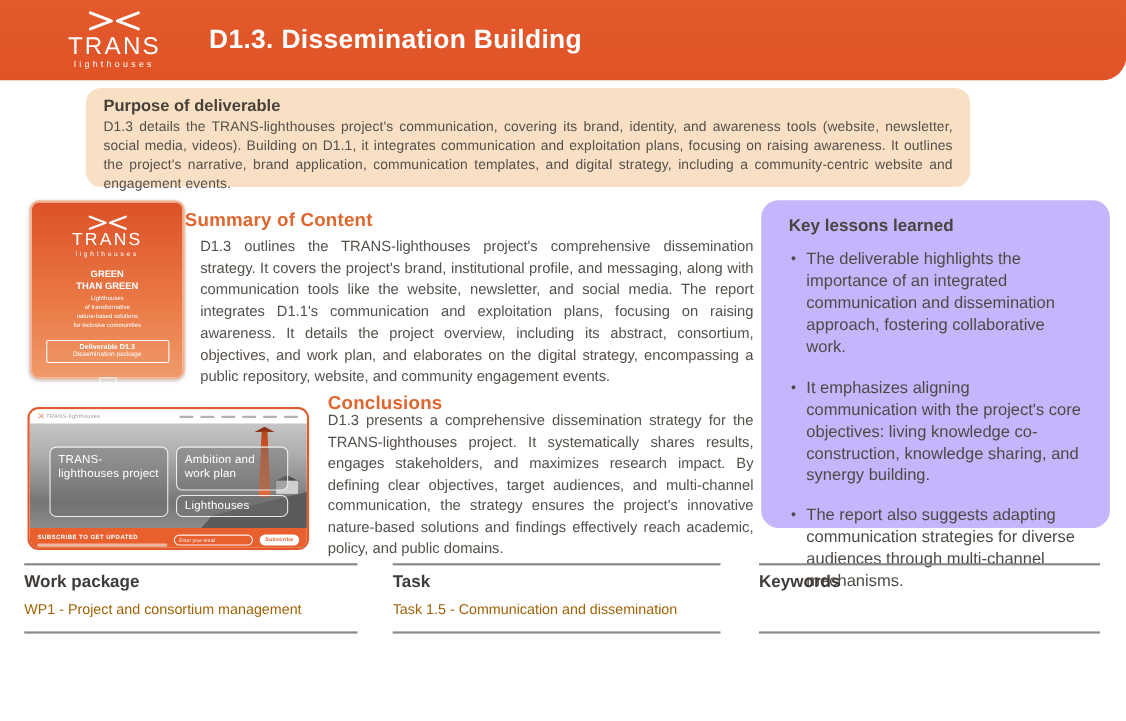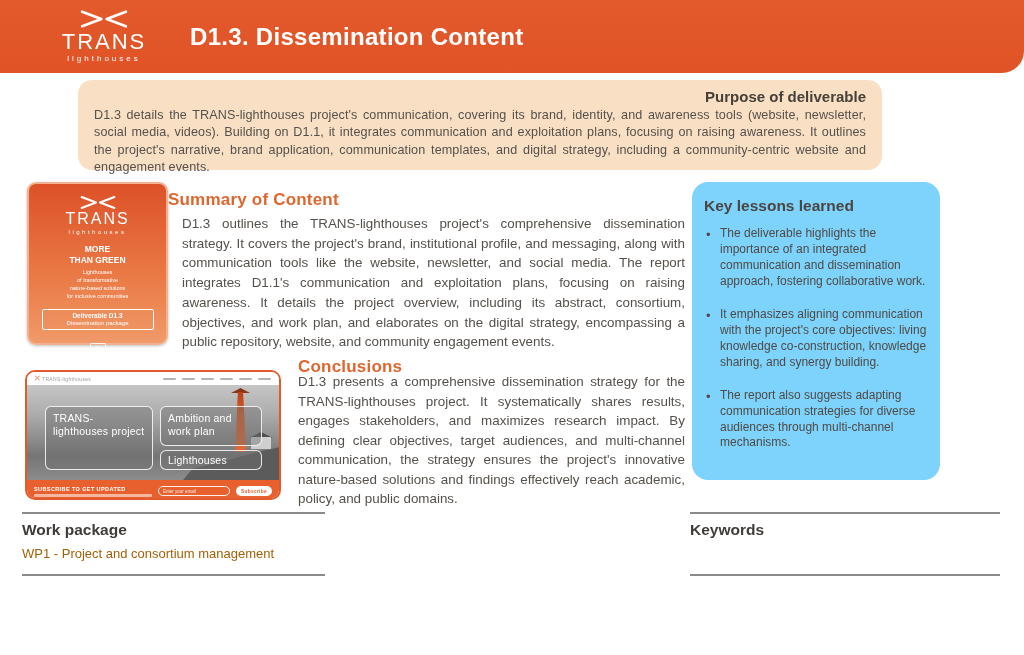--- a/index.html
+++ b/index.html
@@ -27,21 +27,21 @@
   .page-title {
     position:absolute; left:190px; top:0; height:73px; display:flex; align-items:center;
     color:#ffffff; font-size:24px; font-weight:700; letter-spacing:0.3px;
   }
 
   
   .purpose-box {
     position:absolute; left:78px; top:80px; width:804px; height:90px;
     background:#f9e0c5; border-radius:14px; padding:8px 16px 10px;
   }
-  .purpose-heading { font-size:15px; font-weight:700; color:#464038; margin-bottom:2px;text-align:right; }
+  .purpose-heading { font-size:15px; font-weight:700; color:#464038; margin-bottom:2px; }
   .purpose-body {
     font-size:12.6px; line-height:1.37; text-align:justify; color:#55504b; letter-spacing:0.1px;
   }
 
   
   .cover {
     position:absolute; left:27px; top:182px; width:141px; height:163px;
     background:linear-gradient(180deg,#dd5128 0%, #ea7b47 60%, #f09a6a 100%);
     border:2px solid #f2b292; border-radius:9px;
     color:#ffffff; text-align:center; padding-top:11px;
@@ -73,27 +73,27 @@
     font-size:13.4px; line-height:1.47; text-align:justify; color:#55504b;
   }
   .conclusions-heading { left:298px; top:357px; }
   .conclusions-body {
     position:absolute; left:298px; top:372px; width:387px;
     font-size:13.4px; line-height:1.46; text-align:justify; color:#55504b;
   }
 
   
   .lessons-box {
-    position:absolute; left:692px; top:182px; width:248px; height:298px;
-    background:#7dd3fc; border-radius:16px; padding:15px 12px;
+    position:absolute; left:692px; top:182px; width:317px; height:298px;
+    background:#c4b5fd; border-radius:16px; padding:15px 25px;
   }
   .lessons-heading { font-size:15.5px; font-weight:700; color:#4a4540; margin-bottom:11px; }
   .lessons-list { list-style:none; }
   .lessons-list li {
-    position:relative; padding-left:16px; font-size:12px; line-height:1.33;
+    position:relative; padding-left:16px; font-size:15px; line-height:1.33;
     color:#4f4a45; margin-bottom:17px;
   }
   .lessons-list li::before {
     content:"•"; position:absolute; left:2px; top:0; color:#4f4a45; font-size:13px;
   }
 
   
   .site {
     position:absolute; left:25px; top:370px; width:256px; height:130px;
     border:2px solid #e15a2d; border-radius:10px; overflow:hidden; background:#fff;
@@ -173,37 +173,37 @@
 
   <div class="header">
     <div class="logo">
       <svg class="logo-icon" width="58" height="20" viewBox="0 0 60 22">
         <path d="M6 3 L27 11 L6 19" stroke="#ffffff" stroke-width="3" fill="none" stroke-linecap="round" stroke-linejoin="round"></path>
         <path d="M54 3 L33 11 L54 19" stroke="#ffffff" stroke-width="3" fill="none" stroke-linecap="round" stroke-linejoin="round"></path>
       </svg>
       <div class="logo-brand">TRANS</div>
       <div class="logo-sub">lighthouses</div>
     </div>
-    <div class="page-title">D1.3. Dissemination Content</div>
+    <div class="page-title">D1.3. Dissemination Building</div>
   </div>
 
   <div class="purpose-box">
     <div class="purpose-heading">Purpose of deliverable</div>
     <div class="purpose-body">D1.3 details the TRANS-lighthouses project's communication, covering its brand, identity, and awareness tools (website, newsletter, social media, videos). Building on D1.1, it integrates communication and exploitation plans, focusing on raising awareness. It outlines the project's narrative, brand application, communication templates, and digital strategy, including a community-centric website and engagement events.</div>
   </div>
 
   <div class="cover">
     <svg class="logo-icon" width="42" height="15" viewBox="0 0 60 22">
       <path d="M6 3 L27 11 L6 19" stroke="#ffffff" stroke-width="3" fill="none" stroke-linecap="round" stroke-linejoin="round"></path>
       <path d="M54 3 L33 11 L54 19" stroke="#ffffff" stroke-width="3" fill="none" stroke-linecap="round" stroke-linejoin="round"></path>
     </svg>
     <div class="cover-brand">TRANS</div>
     <div class="cover-sub">lighthouses</div>
     <div class="cover-tagline">
-      <div>MORE</div>
+      <div>GREEN</div>
       <div>THAN GREEN</div>
     </div>
     <div class="cover-desc">
       <div>Lighthouses</div>
       <div>of transformative</div>
       <div>nature-based solutions</div>
       <div>for inclusive communities</div>
     </div>
     <div class="cover-box">
       <div class="cover-box-title">Deliverable D1.3</div>
@@ -261,17 +261,21 @@
       </div>
       <div class="sub-input">Enter your email</div>
       <div class="sub-button">Subscribe</div>
     </div>
   </div>
 
   <div class="footer-col col-wp">
     <div class="footer-heading">Work package</div>
     <div class="footer-value">WP1 - Project and consortium management</div>
   </div>
+  <div class="footer-col col-task">
+    <div class="footer-heading">Task</div>
+    <div class="footer-value">Task 1.5 - Communication and dissemination</div>
+  </div>
   <div class="footer-col col-kw">
     <div class="footer-heading">Keywords</div>
   </div>
 
 </div>
 
 </body></html>

